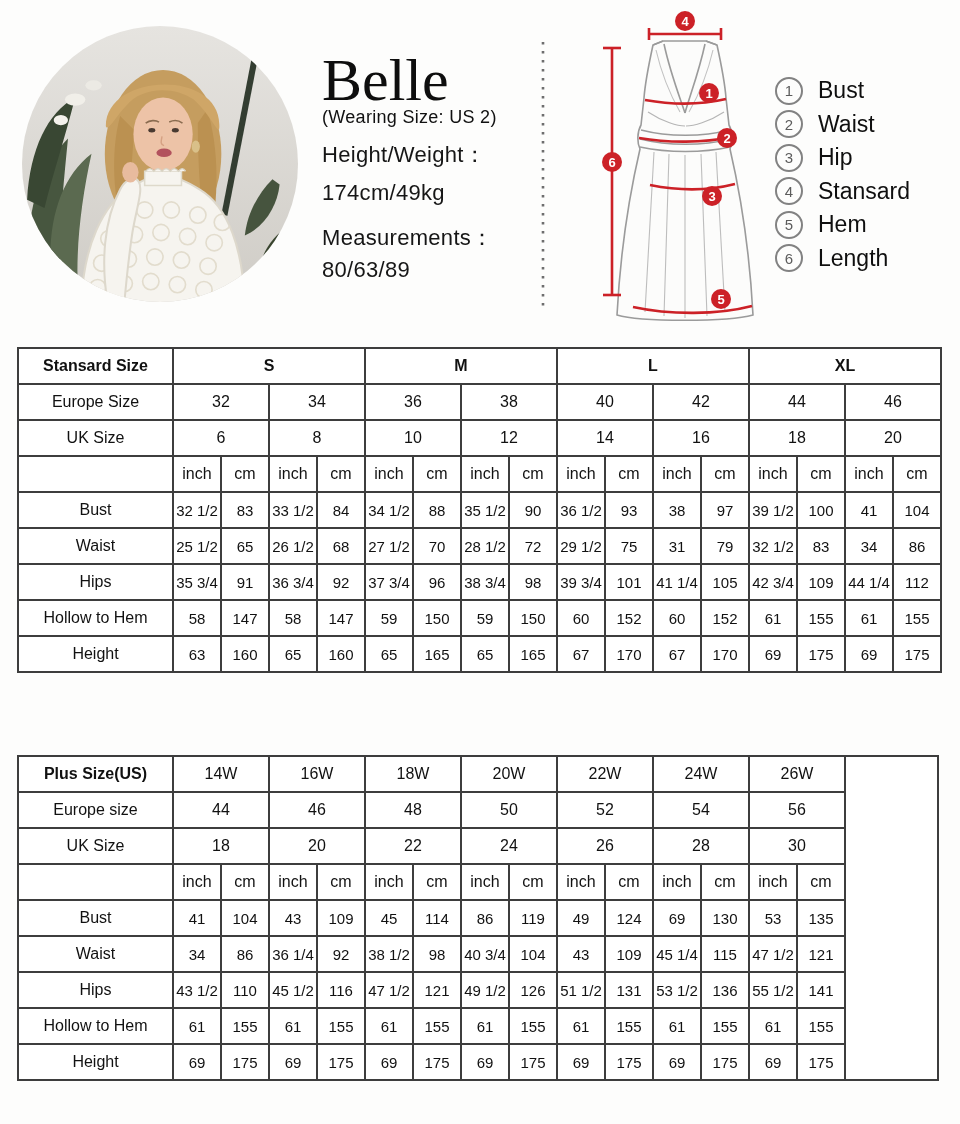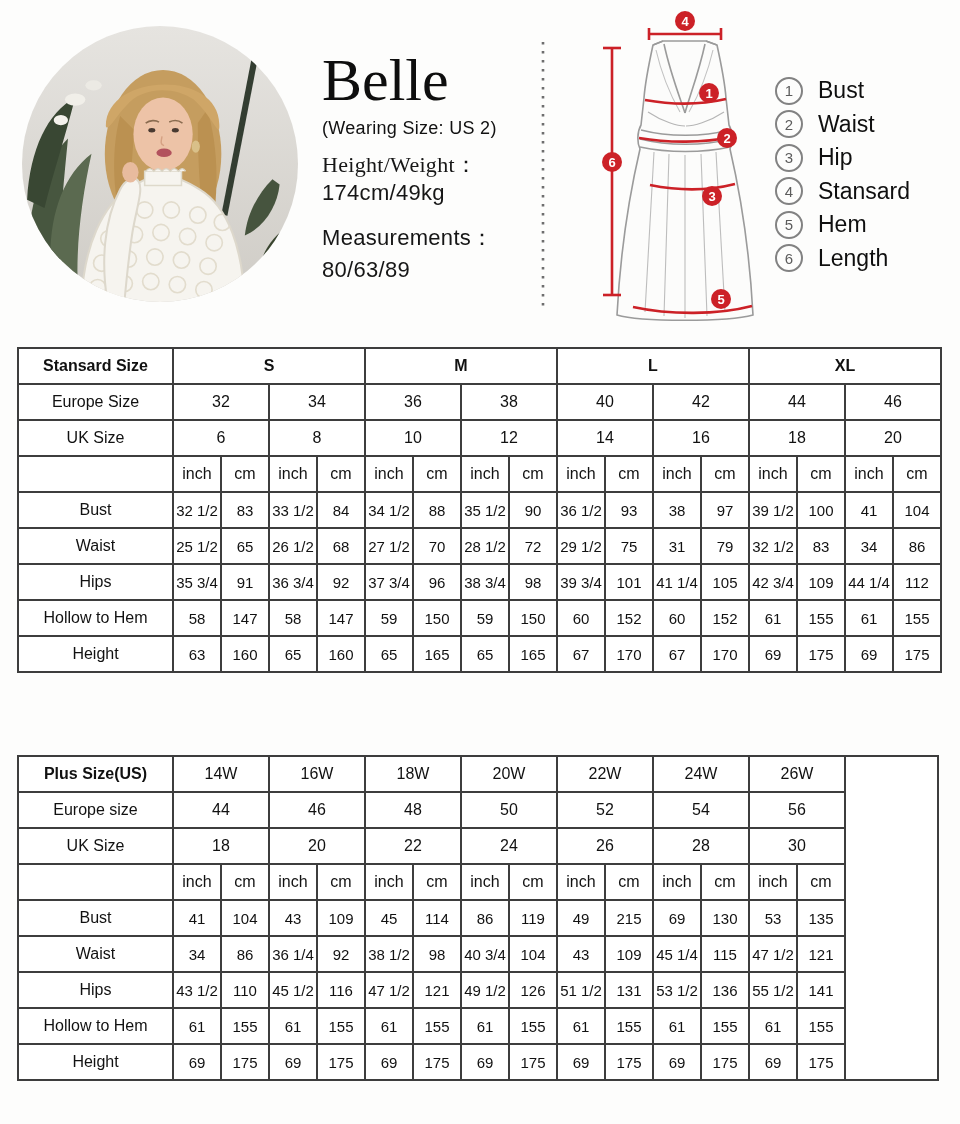--- a/index.html
+++ b/index.html
@@ -105,22 +105,22 @@
       <path d="M120,142 h36 v14 h-36 Z" fill="#f6f4ef" stroke="#ded9cb" stroke-width="1.5"></path>
       <path d="M121,142 q4,-5 8,0 q4,-5 8,0 q4,-5 8,0 q4,-5 8,0 q4,-5 7,0" fill="#f6f4ef" stroke="#d8d2c2" stroke-width="1.4"></path>
 
       <path d="M84,272 C77,232 80,190 96,160 C101,150 110,146 114,152 C119,159 112,178 108,202 C104,228 102,250 100,272 Z" fill="#f6f4ef" stroke="#ddd8cc" stroke-width="2"></path>
       <ellipse cx="106" cy="143" rx="8" ry="10" fill="#e8bb9e"></ellipse>
     </g>
   </svg>
 </div>
 
 <span class="info-text belle-title" style="top:46px;">Belle</span>
-<span class="info-text wearing" style="top:118px;">(Wearing Size: US 2)</span>
-<span class="info-text info-line" style="top:150px;font-family:Liberation Serif, serif;">Height/Weight：</span>
+<span class="info-text wearing" style="top:107px;">(Wearing Size: US 2)</span>
+<span class="info-text info-line" style="top:140px;">Height/Weight：</span>
 <span class="info-text info-line" style="top:180px;">174cm/49kg</span>
 <span class="info-text info-line" style="top:223px;">Measurements：</span>
 <span class="info-text info-line" style="top:257px;">80/63/89</span>
 
 <svg class="diagram" viewBox="0 0 242 332" font-family="Liberation Sans, DejaVu Sans, sans-serif">
 
   <line x1="15" y1="42" x2="15" y2="306" stroke="#6e6e6e" stroke-width="2.6" stroke-dasharray="2.5 6.5"></line>
 
   <g stroke="#9b9b9b" fill="#fcfcfb" stroke-width="1.6">
     <path d="M125,45 C120,68 117,84 116,98 L113,125 C109,132 109,143 112,149 C99,205 92,258 89,315
@@ -428,21 +428,21 @@
         <td class="rowlabel">Bust</td>
         <td>41</td>
         <td>104</td>
         <td>43</td>
         <td>109</td>
         <td>45</td>
         <td>114</td>
         <td>86</td>
         <td>119</td>
         <td>49</td>
-        <td>215</td>
+        <td>124</td>
         <td>69</td>
         <td>130</td>
         <td>53</td>
         <td>135</td>
       </tr>
       <tr>
         <td class="rowlabel">Waist</td>
         <td>34</td>
         <td>86</td>
         <td>36 1/4</td>

